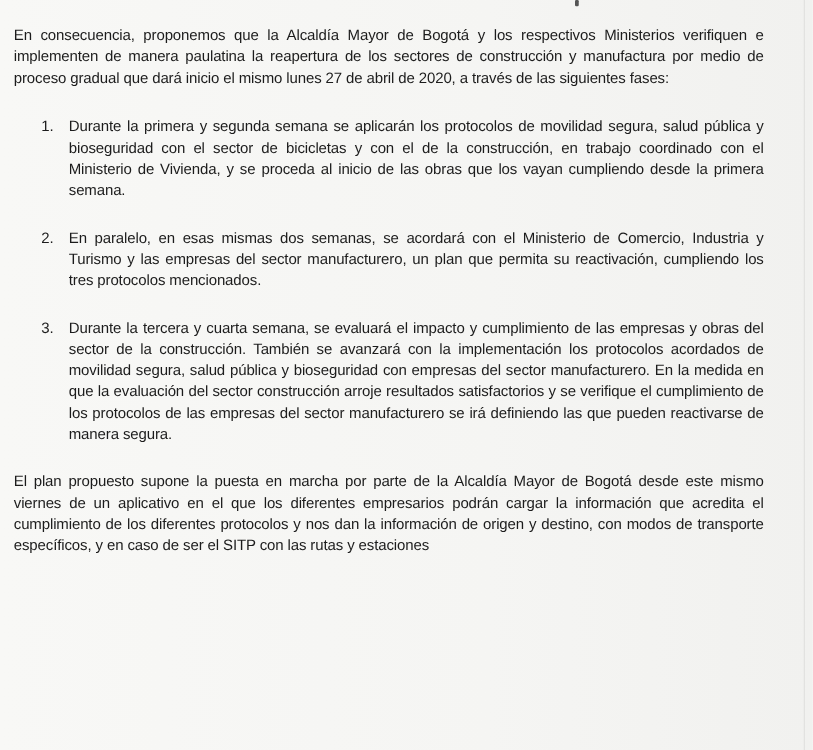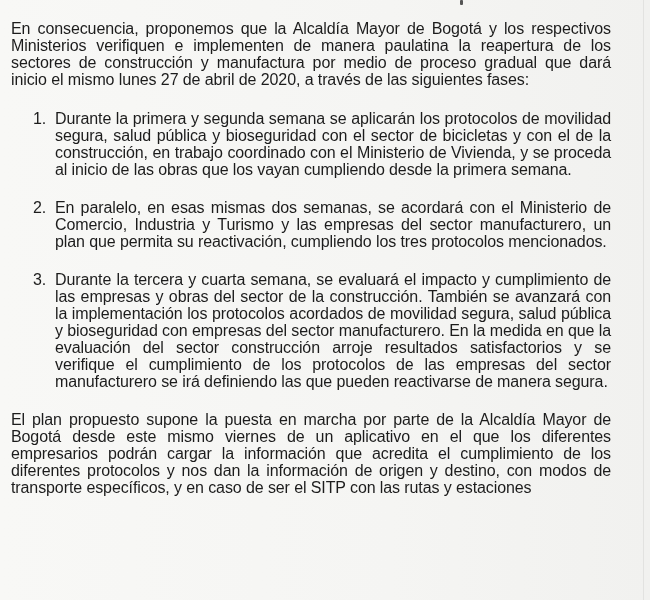--- a/index.html
+++ b/index.html
@@ -38,21 +38,21 @@
       width: 3px;
       height: 5px;
       background: #555;
       border-radius: 1px;
     }
     .content {
       position: absolute;
       left: 11px;
       top: 20px;
       width: 600px;
-      font-size: 16px;
+      font-size: 12px;
       line-height: 17px;
       letter-spacing: -0.1px;
     }
     p.para {
       margin: 0;
       text-align: justify;
     }
     p.para.first {
       margin-bottom: 22px;
     }

